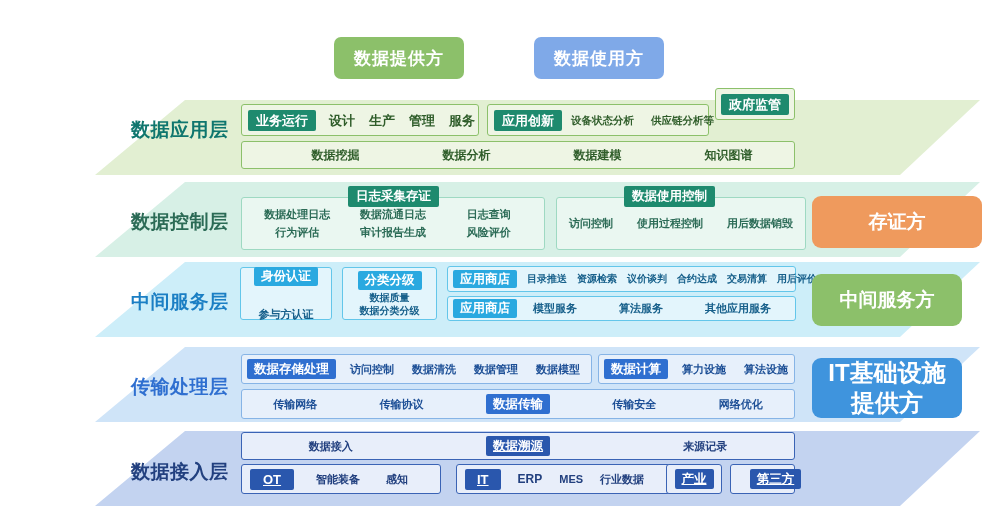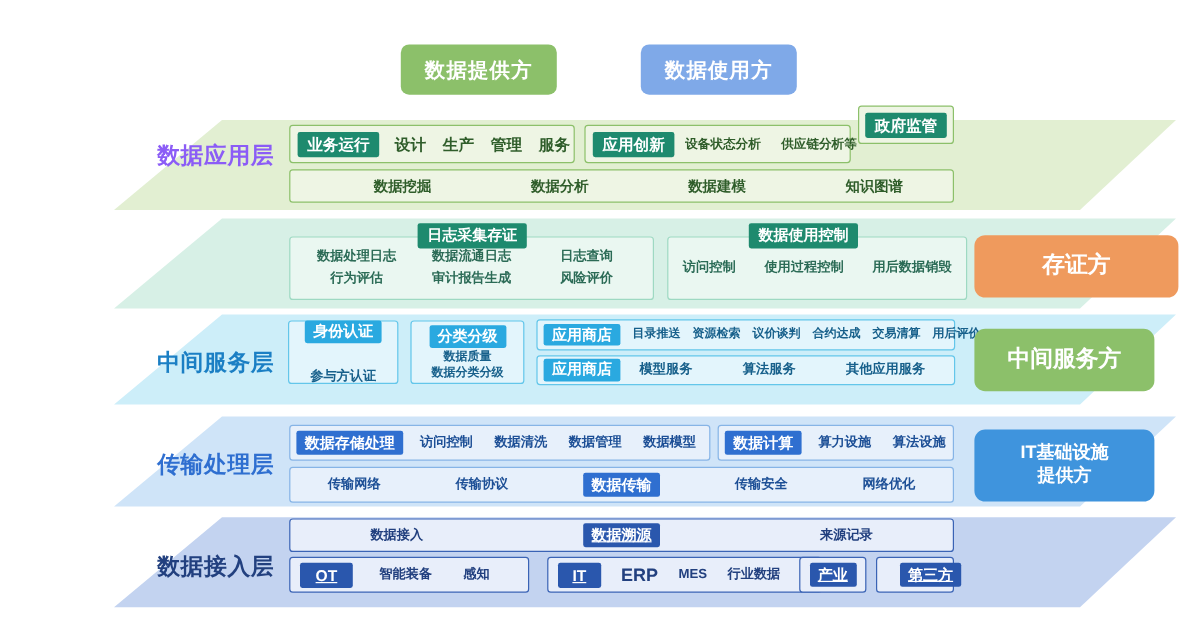--- a/index.html
+++ b/index.html
@@ -65,21 +65,21 @@
   .d-chip{background:#2a57ad;text-decoration:underline;}
   .d-text{color:#22407f;}
 
   
   .rolebox{
     position:absolute;border-radius:9px;display:flex;align-items:center;justify-content:center;
     color:#fff;font-weight:bold;text-align:center;line-height:1.25;
   }
   .rolebox.attestor{left:812px;top:196px;width:170px;height:52px;background:#ef9a5d;font-size:19px;}
   .rolebox.middle  {left:812px;top:274px;width:150px;height:52px;background:#8cc06a;font-size:19px;}
-  .rolebox.itprov  {left:812px;top:358px;width:150px;height:60px;background:#3f94dd;font-size:15px;justify-content:center;}
+  .rolebox.itprov  {left:812px;top:358px;width:150px;height:60px;background:#3f94dd;font-size:24px;justify-content:center;}
 </style>
 </head>
 <body>
 
 <div id="stage">
 
   <div class="toppill provider">
     <span>数据提供方</span>
   </div>
   <div class="toppill consumer">
@@ -92,21 +92,22 @@
 
     <polygon points="95,257 185,182 980,182 900,257" fill="#d7f0e6"></polygon>
 
     <polygon points="95,337 185,262 980,262 900,337" fill="#cdeef9"></polygon>
 
     <polygon points="95,422 185,347 980,347 900,422" fill="#cfe4f8"></polygon>
 
     <polygon points="95,506 185,431 980,431 900,506" fill="#c3d3f0"></polygon>
   </svg>
 
-  <div class="layer-title" style="left:131px;top:117px;color:#8b5cf6;">数据应用层</div>
+  <div class="layer-title" style="left:131px;top:117px;color:#0f766e;">数据应用层</div>
+  <div class="layer-title" style="left:131px;top:209px;color:#2b6b56;">数据控制层</div>
   <div class="layer-title" style="left:131px;top:289px;color:#1b7fc4;">中间服务层</div>
   <div class="layer-title" style="left:131px;top:374px;color:#2f6fd0;">传输处理层</div>
   <div class="layer-title" style="left:131px;top:459px;color:#22407f;">数据接入层</div>
 
   <div class="gbox g-box" style="left:241px;top:104px;width:238px;height:32px;">
     <div class="items" style="padding:0 6px;gap:0;">
       <span class="chip g-chip" style="font-size:13px;padding:4px 8px;border-radius:2px;">业务运行</span>
       <span class="plain g-text" style="font-size:13px;margin-left:13px;">设计</span>
       <span class="plain g-text" style="font-size:13px;margin-left:14px;">生产</span>
       <span class="plain g-text" style="font-size:13px;margin-left:14px;">管理</span>
@@ -252,21 +253,21 @@
     <div class="items" style="padding:0 8px;">
       <span class="chip d-chip" style="font-size:13px;padding:4px 13px;border-radius:2px;">OT</span>
       <span class="plain d-text" style="font-size:11px;margin-left:22px;">智能装备</span>
       <span class="plain d-text" style="font-size:11px;margin-left:26px;">感知</span>
     </div>
   </div>
 
   <div class="gbox d-box" style="left:456px;top:464px;width:229px;height:30px;">
     <div class="items" style="padding:0 8px;">
       <span class="chip d-chip" style="font-size:13px;padding:4px 12px;border-radius:2px;">IT</span>
-      <span class="plain d-text" style="font-size:15px;margin-left:17px;">ERP</span>
+      <span class="plain d-text" style="font-size:12px;margin-left:17px;">ERP</span>
       <span class="plain d-text" style="font-size:11px;margin-left:17px;">MES</span>
       <span class="plain d-text" style="font-size:11px;margin-left:17px;">行业数据</span>
     </div>
   </div>
 
   <div class="gbox d-box" style="left:666px;top:464px;width:56px;height:30px;justify-content:center;">
     <span class="chip d-chip" style="font-size:12.5px;padding:4px 7px;border-radius:2px;">产业</span>
   </div>
 
   <div class="gbox d-box" style="left:730px;top:464px;width:65px;height:30px;justify-content:center;">

